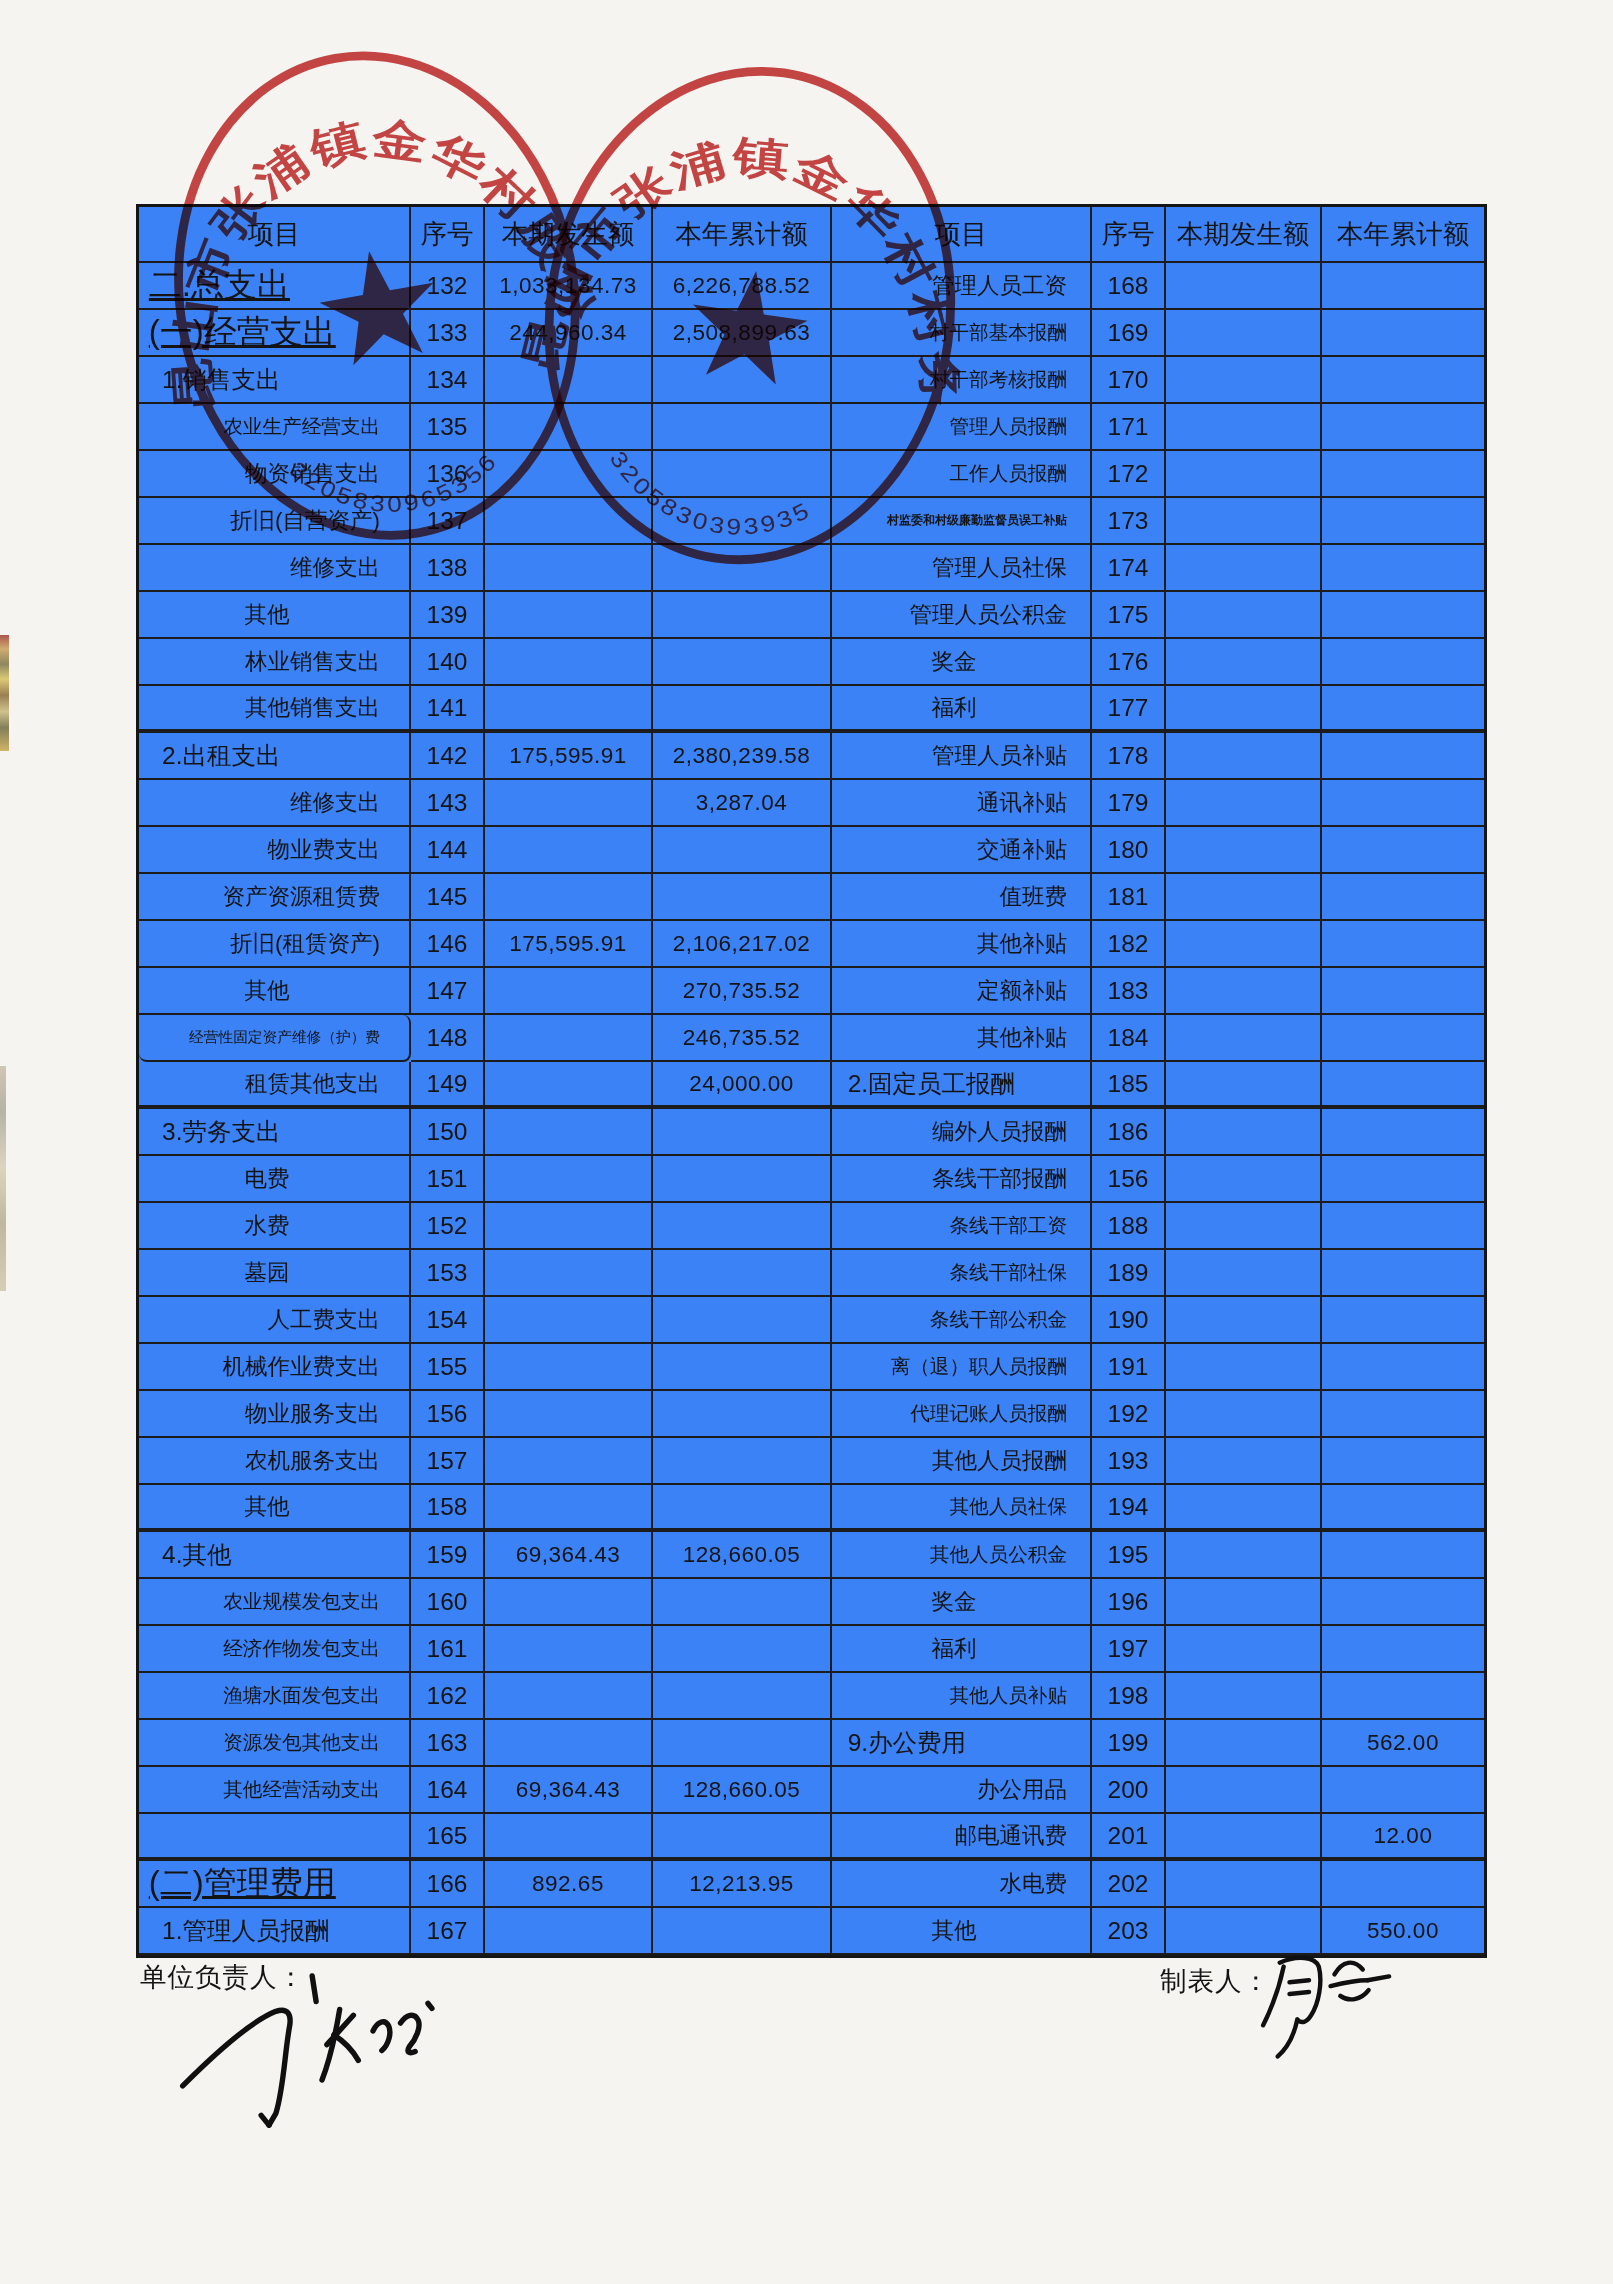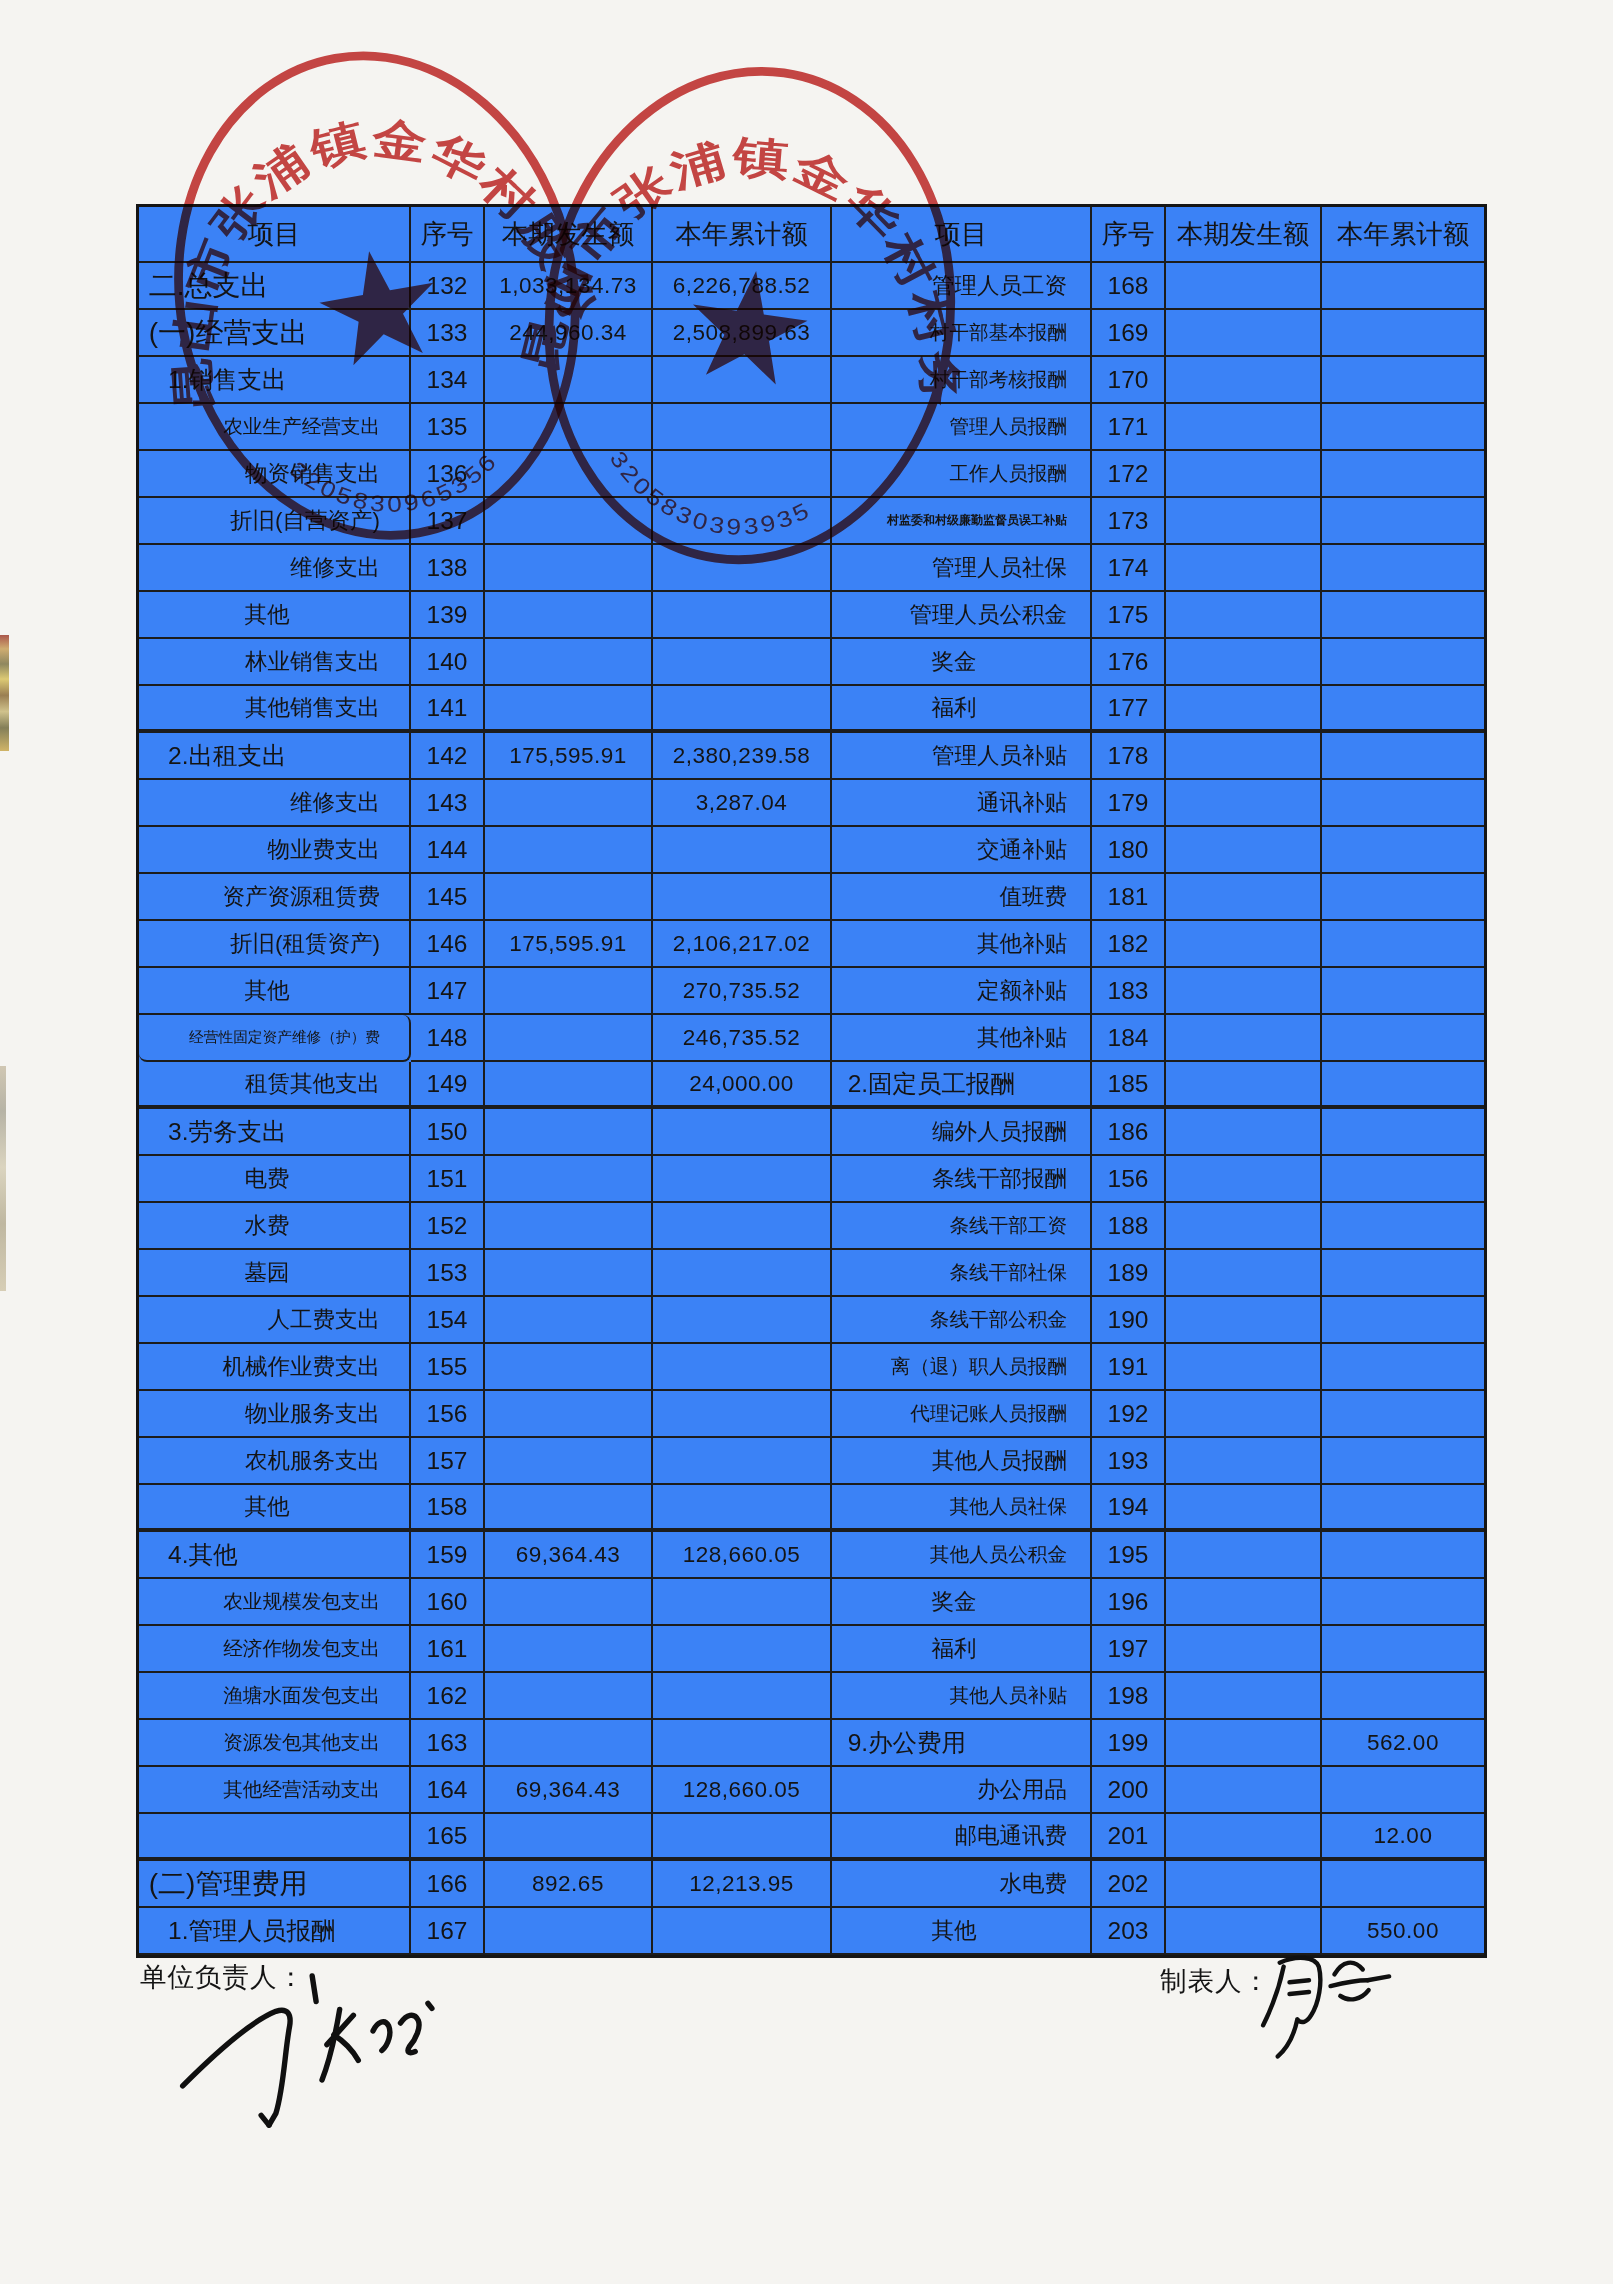--- a/index.html
+++ b/index.html
@@ -17,22 +17,22 @@
         grid-template-columns:272px 74px 168px 179px 260px 74px 156px 162px;
         grid-template-rows:56px repeat(36,47px);}
   .cell{border-right:2px solid #1c1c1c;border-bottom:2px solid #1c1c1c;
         display:flex;align-items:center;justify-content:center;
         overflow:hidden;white-space:nowrap;box-sizing:border-box;background:transparent;}
   .cell.lastcol{border-right:none;}
   .cell.head{font-size:26.5px;border-bottom-width:2.9px;}
   .cell.tb{border-bottom-width:4.9px;}
   .cell.item{font-size:22.5px;justify-content:flex-end;padding-right:29px;}
   .cell.item.rhalf{padding-right:23px;}
-  .cell.item.lv-a{justify-content:flex-start;padding-left:9.8px;padding-right:3.9px;font-size:28px;}
-  .cell.item.lv-b{justify-content:flex-start;padding-left:29px;padding-right:3.9px;font-size:24.5px;}
+  .cell.item.lv-a{justify-content:flex-start;padding-left:9.8px;padding-right:3.9px;font-size:33px;text-decoration:underline;}
+  .cell.item.lv-b{justify-content:flex-start;padding-left:23px;padding-right:3.9px;font-size:24.5px;}
   .cell.item.rhalf.lv-b{padding-left:15.7px;}
   .cell.item.ctr{justify-content:center;padding-right:14px;}
   .cell.item.sz-m{font-size:19.6px;}
   .cell.item.sz-s{font-size:14.7px;border-radius:8px;}
   .cell.item.sz-t{font-size:12px;font-weight:bold;}
   .cell.num{font-size:24.5px;}
   .cell.amt{font-size:22.5px;letter-spacing:0.5px;}
   
   .stamp{position:absolute;mix-blend-mode:multiply;opacity:.86;}
   .stamp svg text{fill:#c32a28;}

